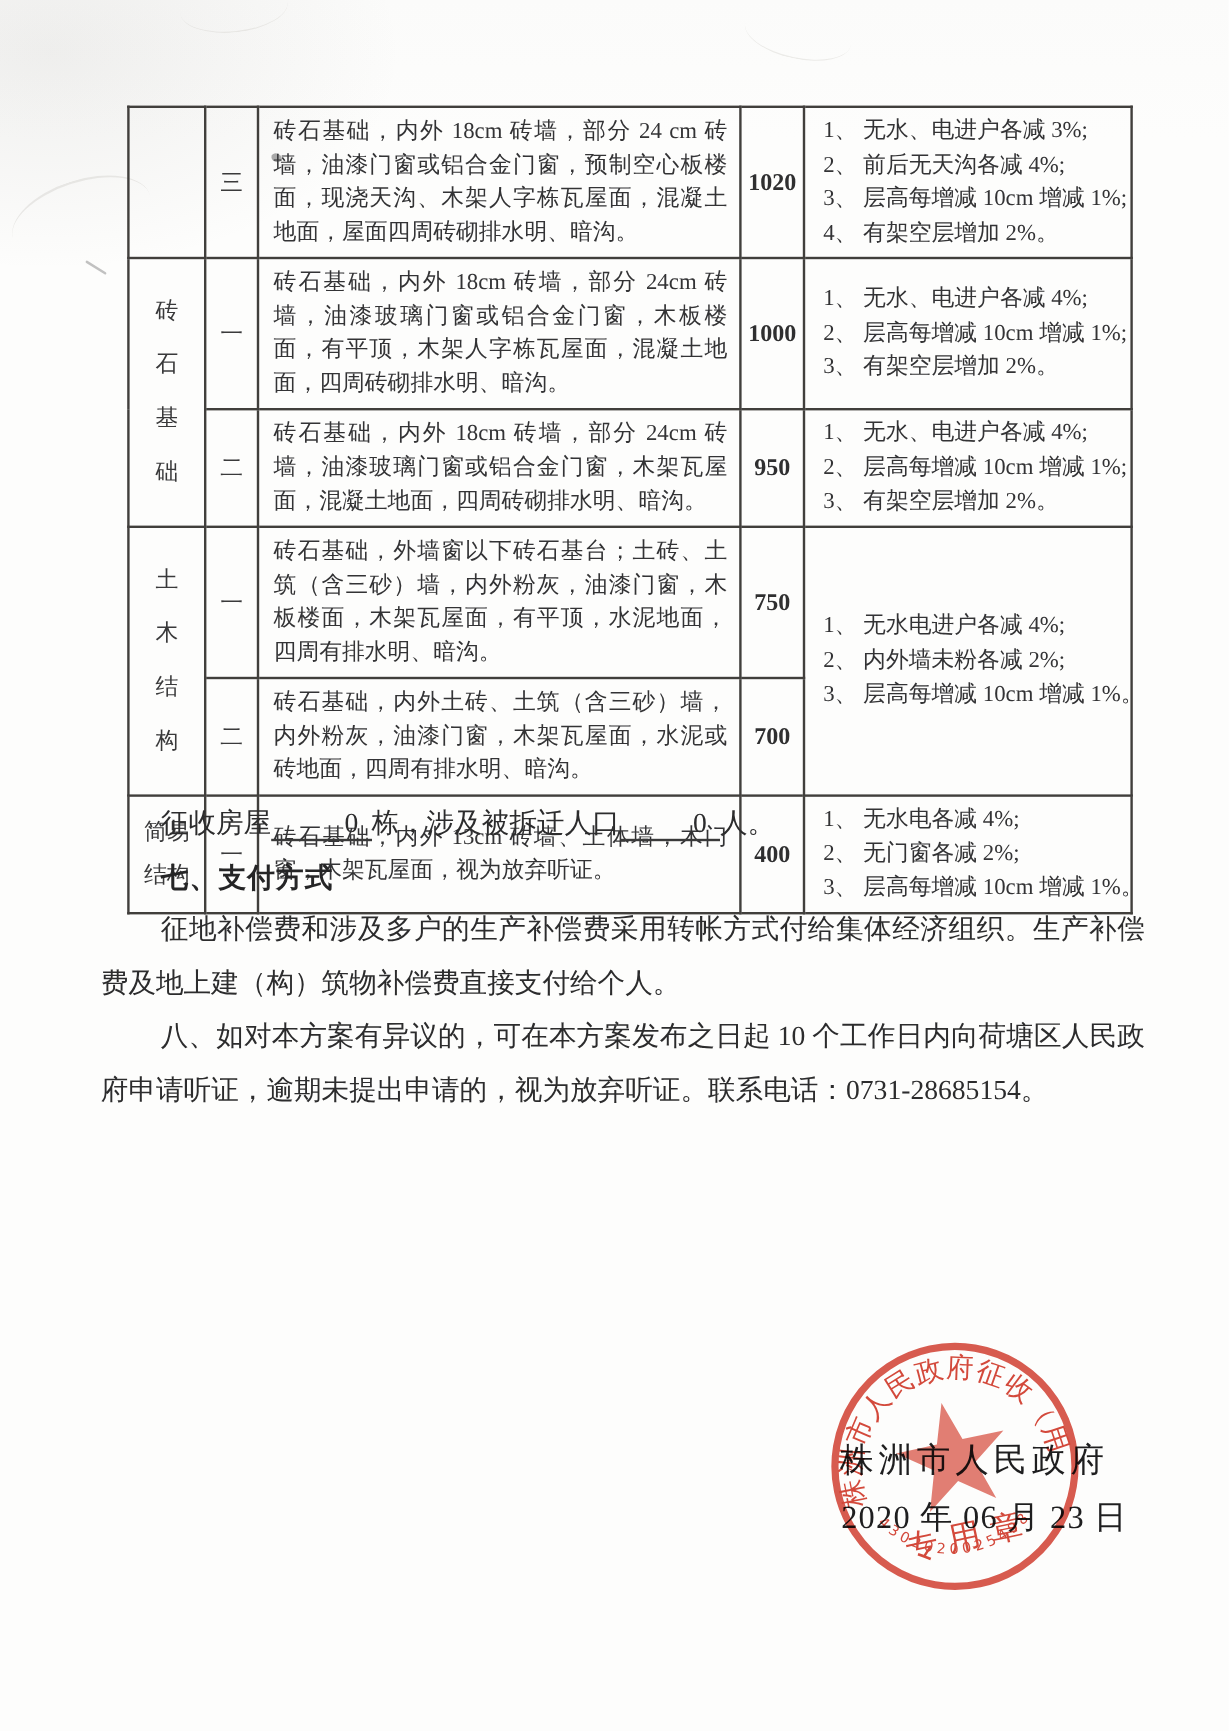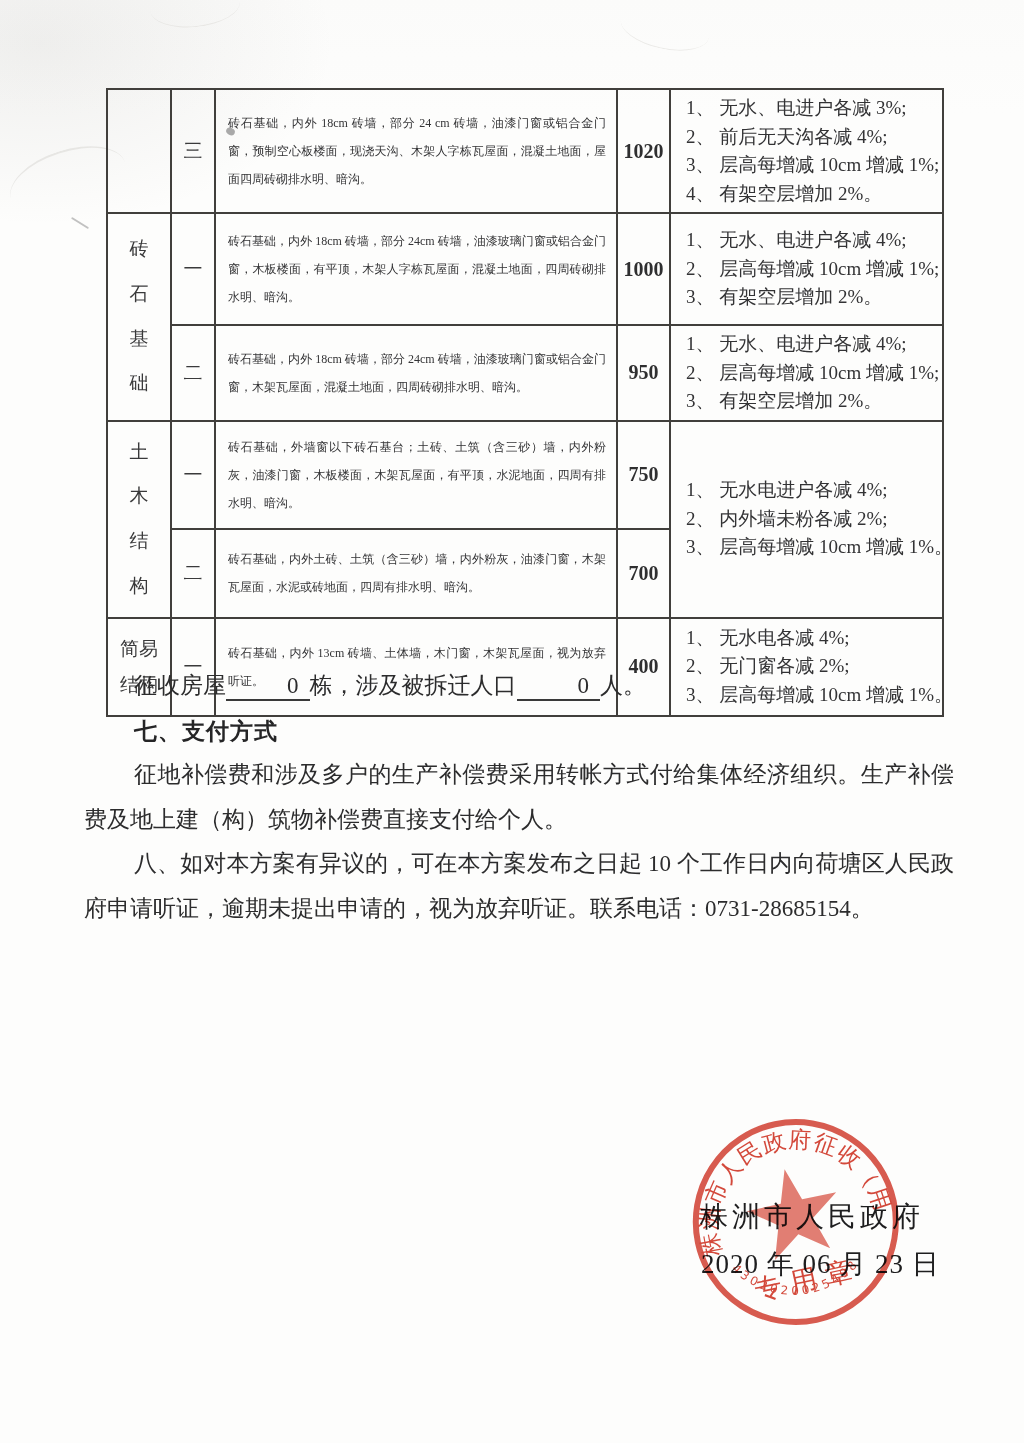--- a/index.html
+++ b/index.html
@@ -30,21 +30,21 @@
     border:2px solid #413f3c;
     vertical-align:middle;
     overflow:hidden;
     padding:0;
   }
   td.cat-cell { text-align:center; font-size:19px; color:#39393a; }
   .cat-v  { width:1.15em; margin:0 auto; line-height:2.35; letter-spacing:0; word-break:break-all; }
   .cat-2  { width:2.5em;  margin:12px auto; line-height:1.9;  word-break:break-all; }
   td.grade-cell { text-align:center; font-size:19px; color:#3a3a3b; }
   td.desc-cell {
-    font-size:12px; line-height:28px; color:#333335;
+    font-size:19px; line-height:28px; color:#333335;
     padding:6px 10px 6px 12px; text-align:justify; text-align-last:left;
   }
   td.price-cell { text-align:center; font-size:20px; color:#2f2f30;font-weight:bold; }
   td.notes-cell { padding:4px 4px 4px 15px; font-size:19px; color:#333335; }
   .note-line { line-height:28.5px; white-space:nowrap; }
 
   
   .doc-body {
     position:absolute; left:84px; top:664px; width:870px;
     font-size:23px; line-height:44.5px; color:#2c2c2d;

